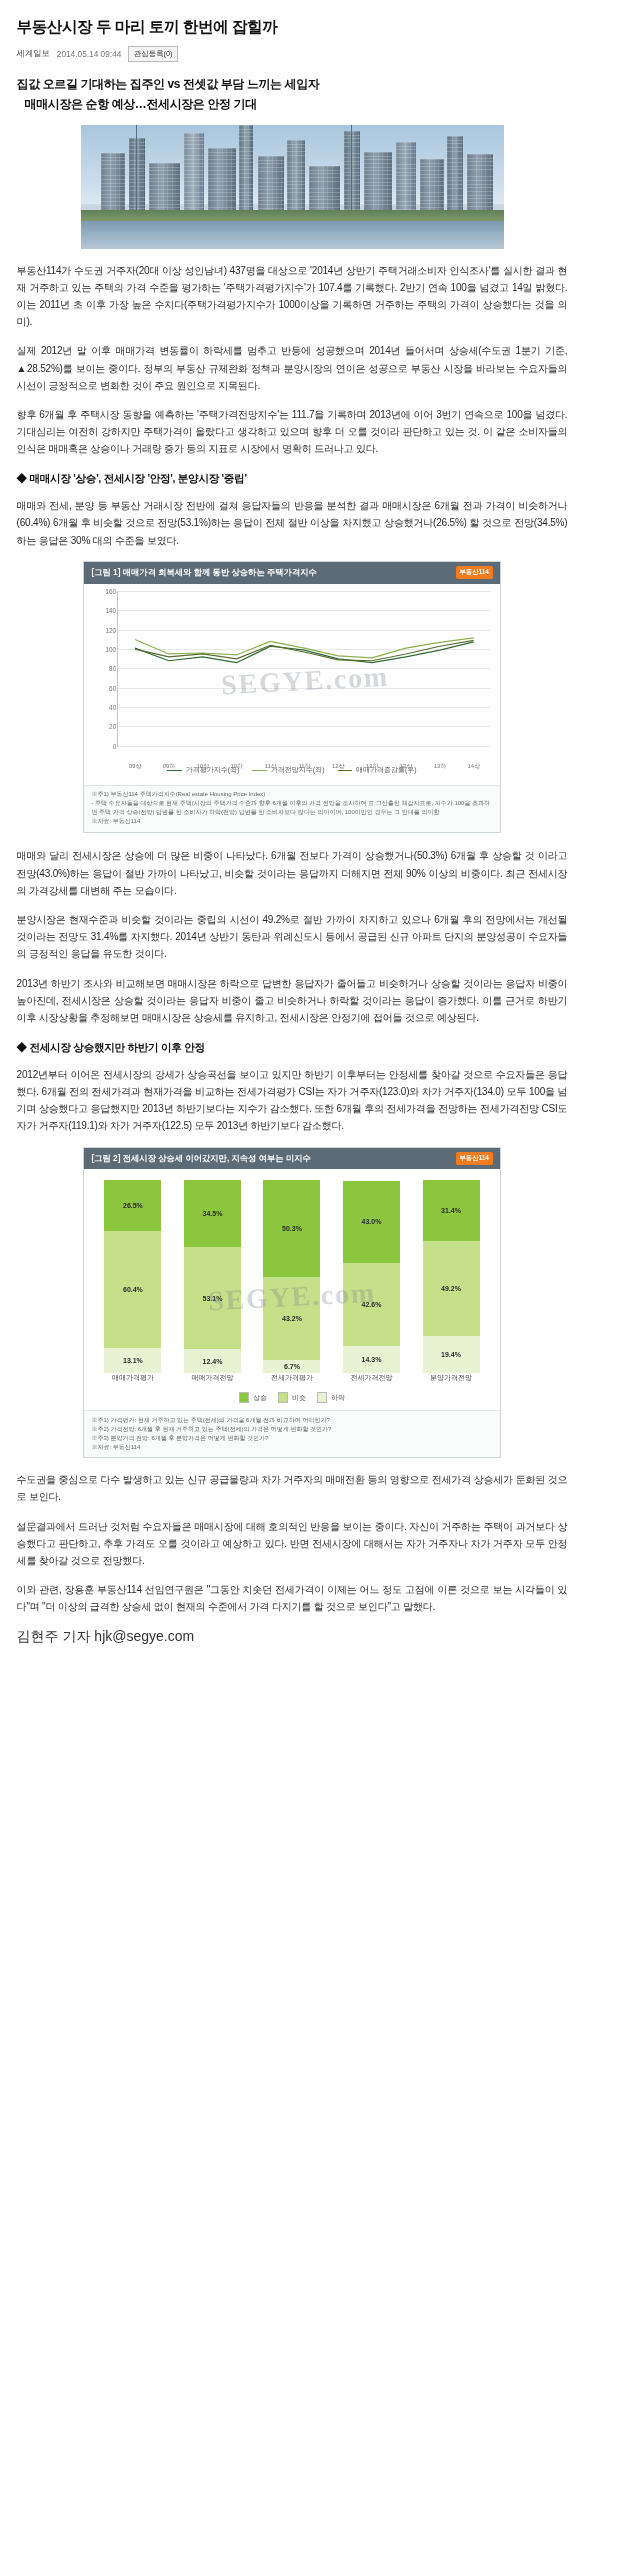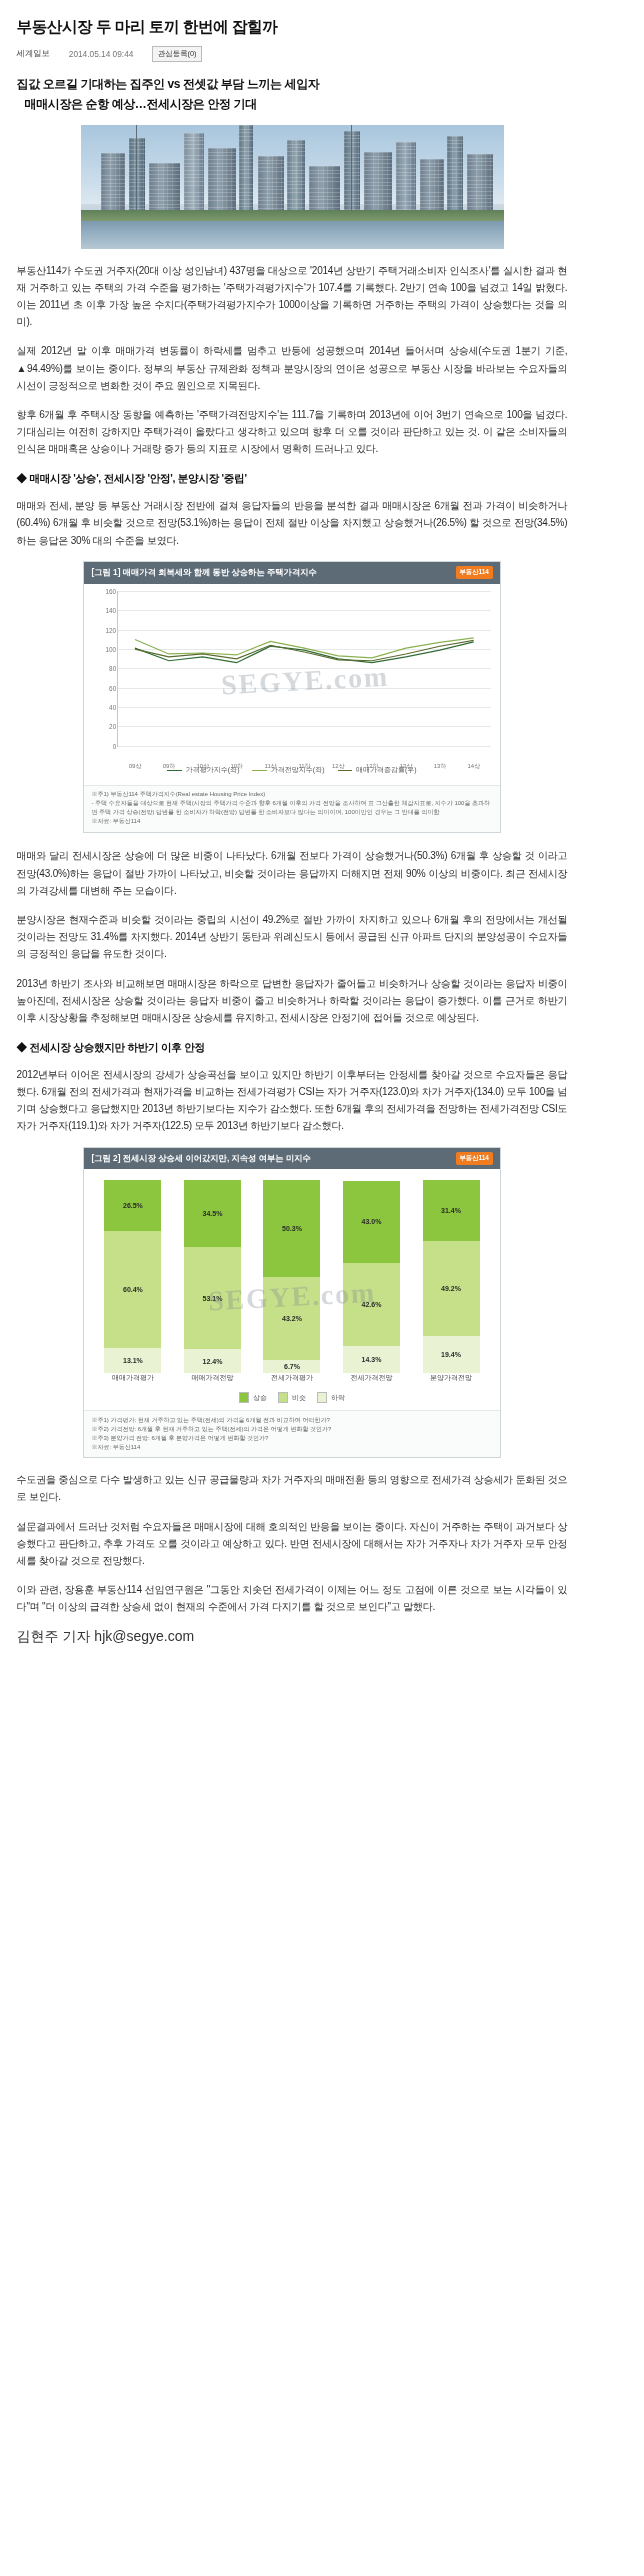--- a/index.html
+++ b/index.html
@@ -14,21 +14,21 @@
     font-size:15.6px;
     font-weight:bold;
     color:#111;
     letter-spacing:-0.5px;
     margin:3.7px 0 9.2px 0;
     line-height:1.3;
   }
   .byline{
     display:flex;
     align-items:center;
-    gap:19px;
+    gap:7px;
     font-size:8.3px;
     color:#666;
     margin-bottom:13px;
   }
   .byline .src{color:#444;}
   .byline .dt{color:#777;}
   .badge{
     display:inline-block;
     border:0.9px solid #bbb;
     background:#f4f4f4;
@@ -198,21 +198,21 @@
     <div class="bld b13"></div>
     <div class="bld b14"></div>
     <div class="bld b15"></div>
     <div class="roofspire" style="left:55px;height:70%;"></div>
     <div class="roofspire" style="left:270px;height:74%;"></div>
     <div class="greenband"></div>
     <div class="water"></div>
   </div>
 
   <p class="body">부동산114가 수도권 거주자(20대 이상 성인남녀) 437명을 대상으로 '2014년 상반기 주택거래소비자 인식조사'를 실시한 결과 현재 거주하고 있는 주택의 가격 수준을 평가하는 '주택가격평가지수'가 107.4를 기록했다. 2반기 연속 100을 넘겼고 14일 밝혔다. 이는 2011년 초 이후 가장 높은 수치다(주택가격평가지수가 1000이상을 기록하면 거주하는 주택의 가격이 상승했다는 것을 의미).</p>
-  <p class="body">실제 2012년 말 이후 매매가격 변동률이 하락세를 멈추고 반등에 성공했으며 2014년 들어서며 상승세(수도권 1분기 기준, ▲94.49%)를 보이는 중이다. 정부의 부동산 규제완화 정책과 분양시장의 연이은 성공으로 부동산 시장을 바라보는 수요자들의 시선이 긍정적으로 변화한 것이 주요 원인으로 지목된다.</p>
+  <p class="body">실제 2012년 말 이후 매매가격 변동률이 하락세를 멈추고 반등에 성공했으며 2014년 들어서며 상승세(수도권 1분기 기준, ▲28.52%)를 보이는 중이다. 정부의 부동산 규제완화 정책과 분양시장의 연이은 성공으로 부동산 시장을 바라보는 수요자들의 시선이 긍정적으로 변화한 것이 주요 원인으로 지목된다.</p>
   <p class="body">향후 6개월 후 주택시장 동향을 예측하는 '주택가격전망지수'는 111.7을 기록하며 2013년에 이어 3번기 연속으로 100을 넘겼다. 기대심리는 여전히 강하지만 주택가격이 올랐다고 생각하고 있으며 향후 더 오를 것이라 판단하고 있는 것. 이 같은 소비자들의 인식은 매매혹은 상승이나 거래량 증가 등의 지표로 시장에서 명확히 드러나고 있다.</p>
 
   <h3 class="section">◆ 매매시장 '상승', 전세시장 '안정', 분양시장 '중립'</h3>
 
   <p class="body">매매와 전세, 분양 등 부동산 거래시장 전반에 걸쳐 응답자들의 반응을 분석한 결과 매매시장은 6개월 전과 가격이 비슷하거나(60.4%) 6개월 후 비슷할 것으로 전망(53.1%)하는 응답이 전체 절반 이상을 차지했고 상승했거나(26.5%) 할 것으로 전망(34.5%)하는 응답은 30% 대의 수준을 보였다.</p>
 
   <div class="figure">
     <div class="fig-title">
       <span>[그림 1] 매매가격 회복세와 함께 동반 상승하는 주택가격지수</span>
       <span class="fig-brand">부동산114</span>

